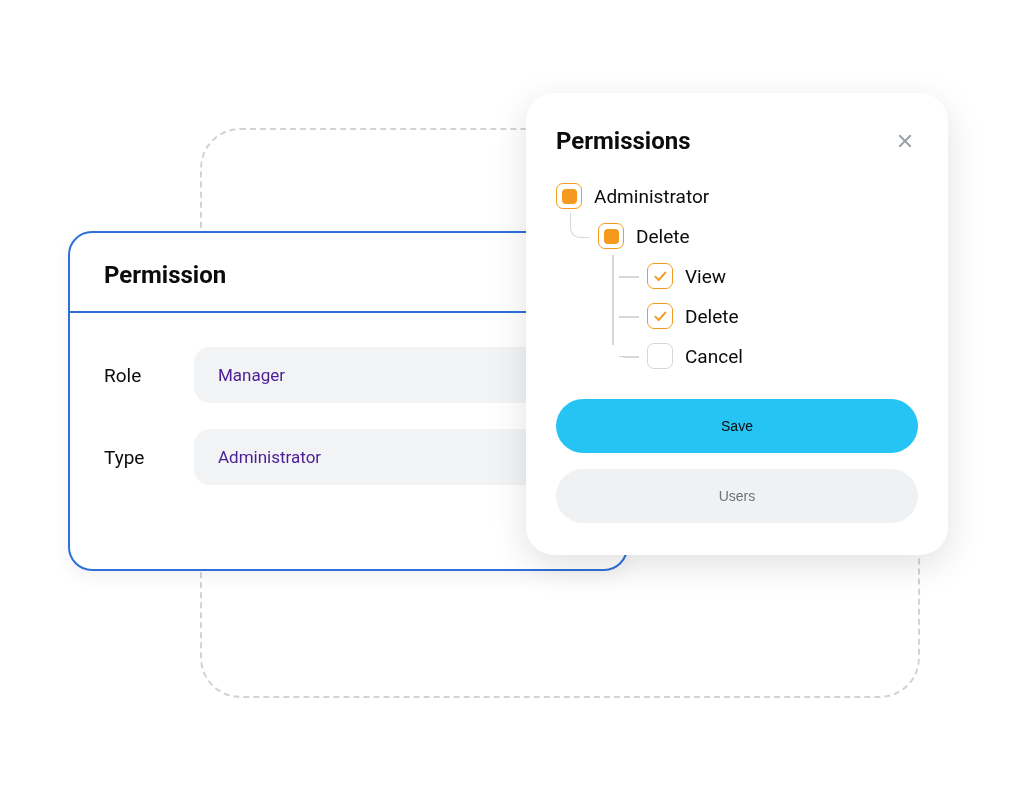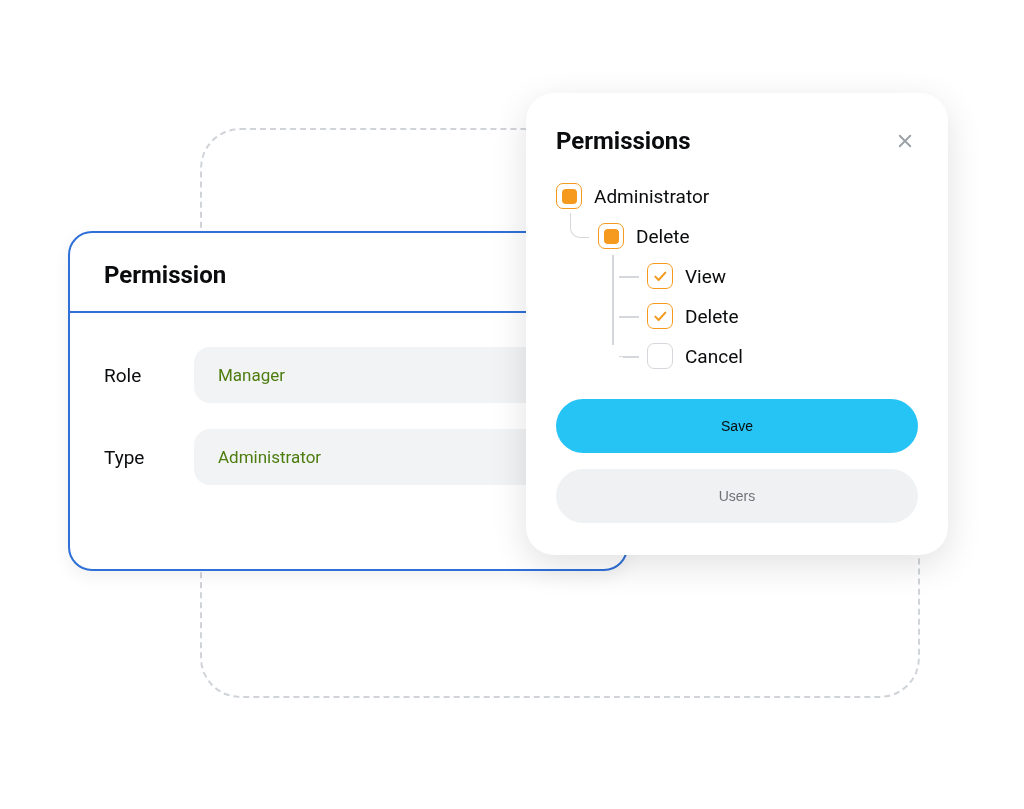--- a/index.html
+++ b/index.html
@@ -60,21 +60,21 @@
 }
 .field-input {
   flex: 1;
   height: 56px;
   border-radius: 16px;
   background: #f2f3f5;
   display: flex;
   align-items: center;
   padding: 0 24px;
   font-size: 17px;
-  color: #4d7c0f;
+  color: #4c1d95;
 }
 
 
 .permissions-modal {
   position: absolute;
   left: 526px;
   top: 93px;
   width: 422px;
   background: #ffffff;
   border-radius: 28px;

